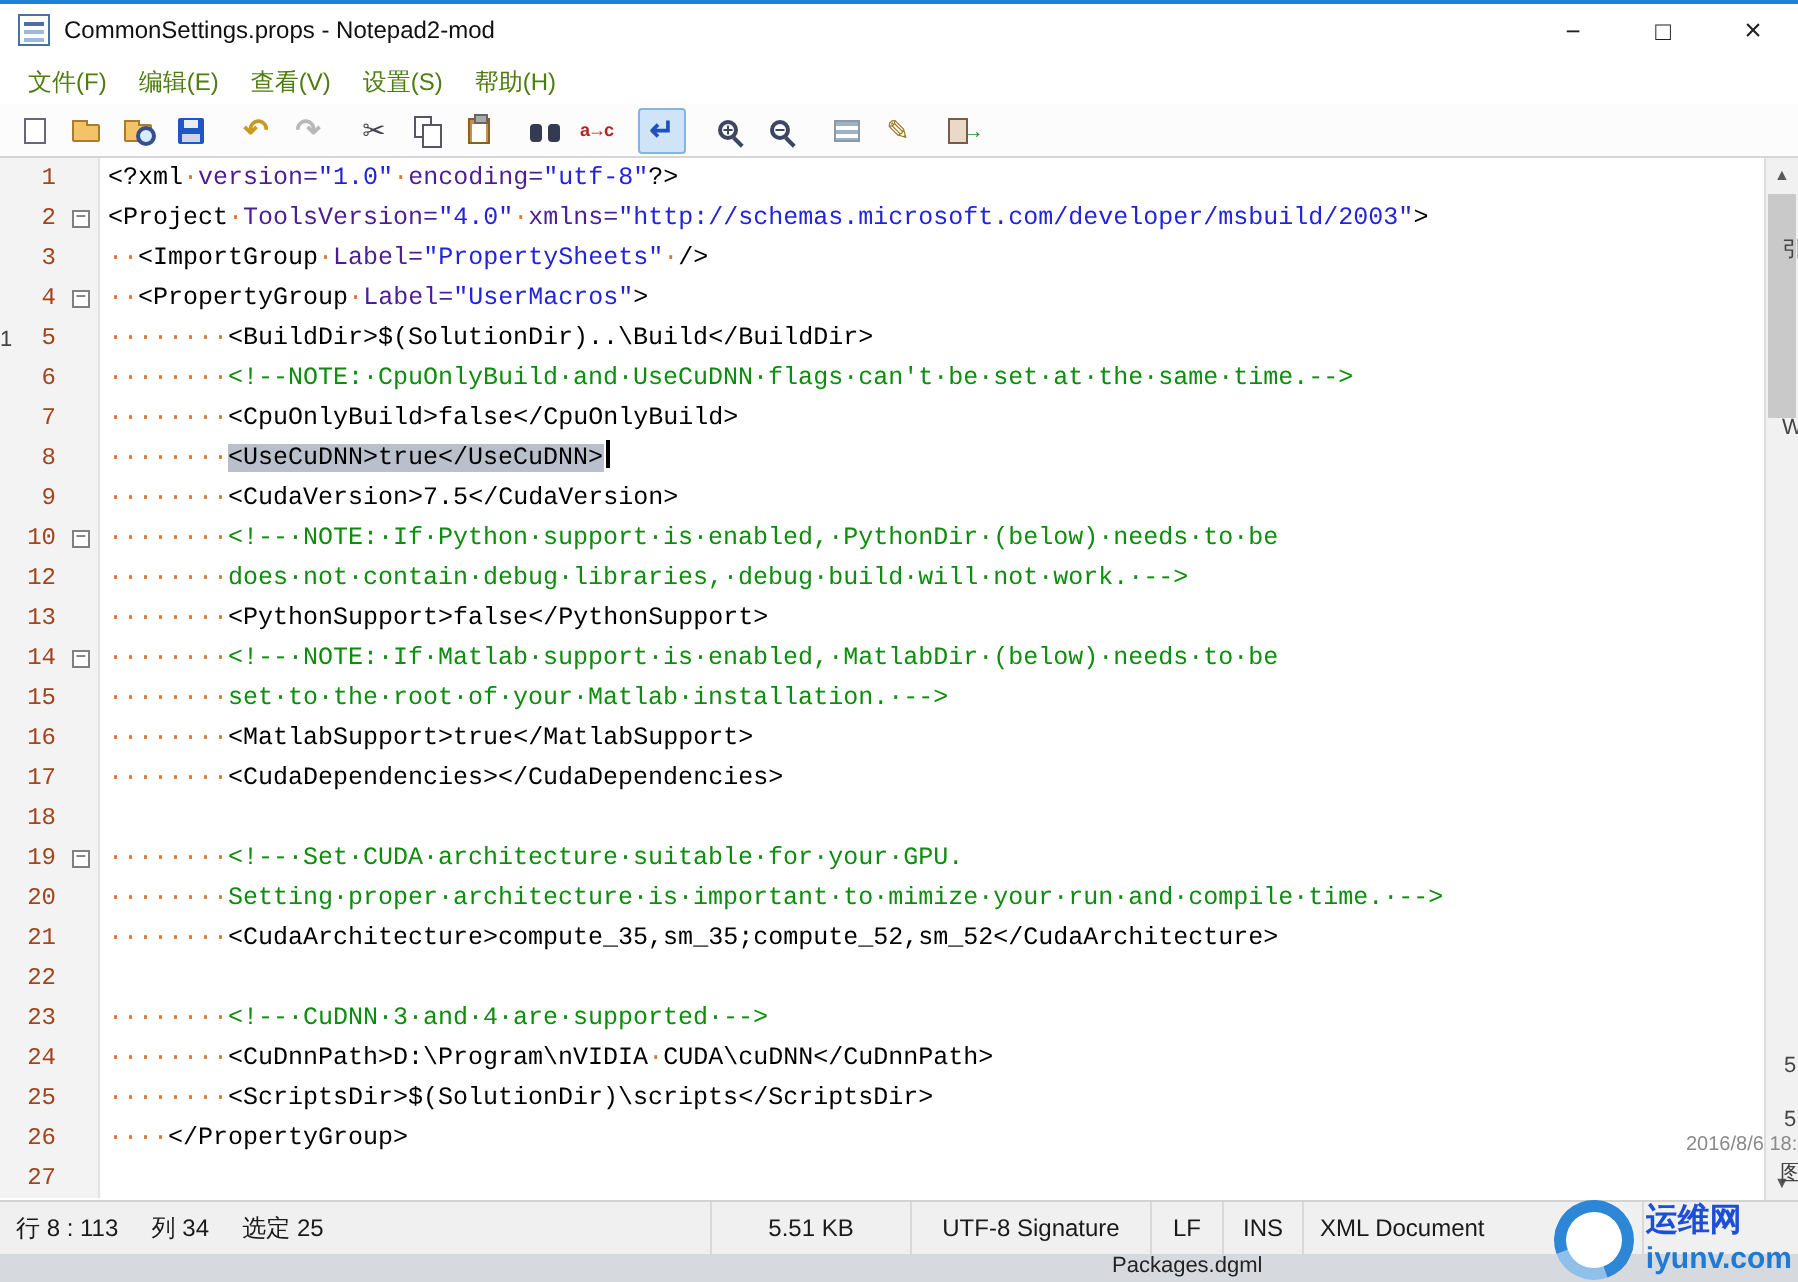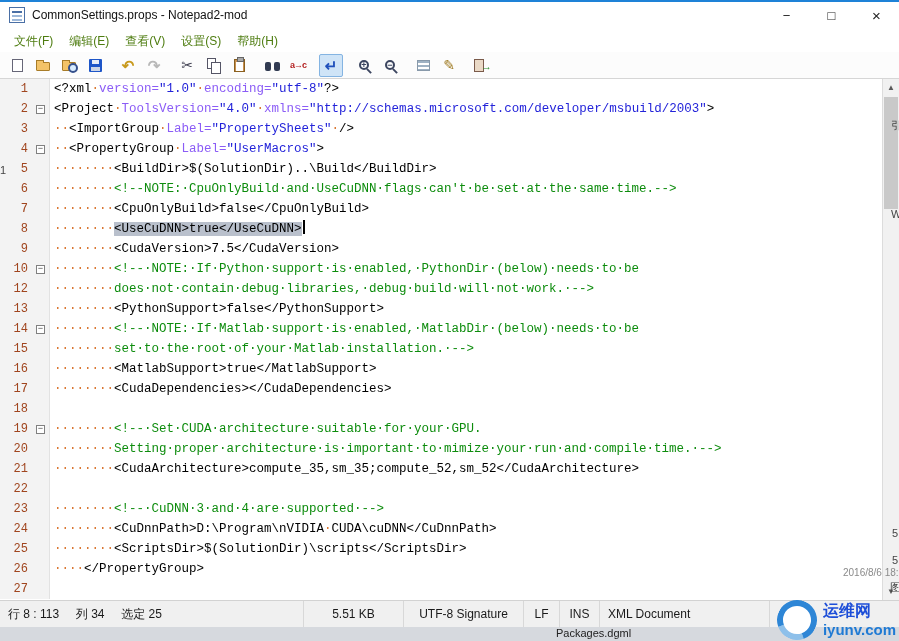--- a/index.html
+++ b/index.html
@@ -55,35 +55,35 @@
   .g-exit::after { content: "→"; position: absolute; right: -9px; top: 1px; color: #2a8a2a; font-size: 11px; font-weight: bold; }
 
   
   .editor { position: absolute; top: 79px; left: 0; width: 899px; height: 521px; display: flex; overflow: hidden; background: #fff; }
   .lines-col { flex: 1; overflow: hidden; }
   .row { display: flex; height: 20px; line-height: 20px; font-family: "Liberation Mono", "DejaVu Sans Mono", monospace; font-size: 12.5px; white-space: pre; }
   .ln { flex: none; width: 32px; text-align: right; padding-right: 4px; background: #f3f3f3; color: #a0451e; font-size: 12px; }
   .fold { flex: none; width: 18px; background: #f3f3f3; border-right: 1px solid #e2e2e2; display: flex; align-items: center; justify-content: center; }
   .fold-box { width: 9px; height: 9px; border: 1px solid #808080; background: #fff; color: #404040; font-size: 9px; line-height: 7px; text-align: center; font-family: "Liberation Mono", monospace; }
   .code { flex: 1; padding-left: 4px; background: #fff; overflow: hidden; }
-  .t { color: #000000; } .a { color: #8b5cf6; } .v { color: #2323d9; }
+  .t { color: #000000; } .a { color: #4c1d95; } .v { color: #2323d9; }
   .x { color: #000; } .c { color: #0d8c0d; } .w { color: #d9742e; }
   .sel { background: #b9c0cc; }
   .caret { display: inline-block; width: 2px; height: 14px; background: #000; vertical-align: -2px; margin-left: 1px; }
 
   
   .scrollbar { flex: none; width: 17px; background: #f1f1f1; border-left: 1px solid #dcdcdc; position: relative; }
   .sb-arrow { position: absolute; left: 0; width: 16px; height: 17px; display: flex; align-items: center; justify-content: center; font-size: 8px; color: #5a5a5a; }
   .sb-arrow.up { top: 0; } .sb-arrow.down { bottom: 0; }
   .sb-thumb { position: absolute; left: 1px; top: 18px; width: 14px; height: 112px; background: #c9c9c9; }
 
   
   .statusbar { position: absolute; top: 600px; left: 0; width: 899px; height: 27px; background: #f0f0f0; border-top: 1px solid #d2d2d2; display: flex; align-items: stretch; font-size: 12px; color: #1a1a1a; }
   .sb-cell { display: flex; align-items: center; border-right: 1px solid #d8d8d8; padding: 0 8px; white-space: pre; }
-  .sb-pos { flex: none; width: 304px; }
+  .sb-pos { flex: none; width: 356px; }
   .sb-size { flex: none; width: 100px; justify-content: center; }
   .sb-enc { flex: none; width: 120px; justify-content: center; }
   .sb-eol { flex: none; width: 36px; justify-content: center; }
   .sb-ins { flex: none; width: 40px; justify-content: center; }
   .sb-doc { flex: none; width: 170px; }
   .sb-fill { flex: 1; border-right: none; }
 
   
   .bottomstrip { position: absolute; top: 627px; left: 0; width: 899px; height: 14px; background: #d6d9de; overflow: hidden; }
   .bg-tab { position: absolute; left: 556px; top: 0; font-size: 11px; color: #222; }

